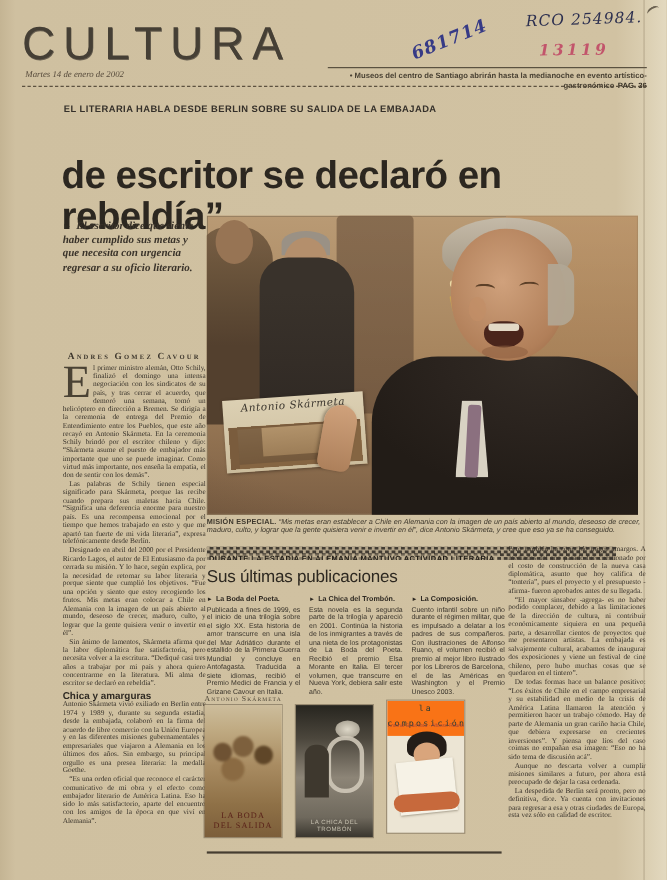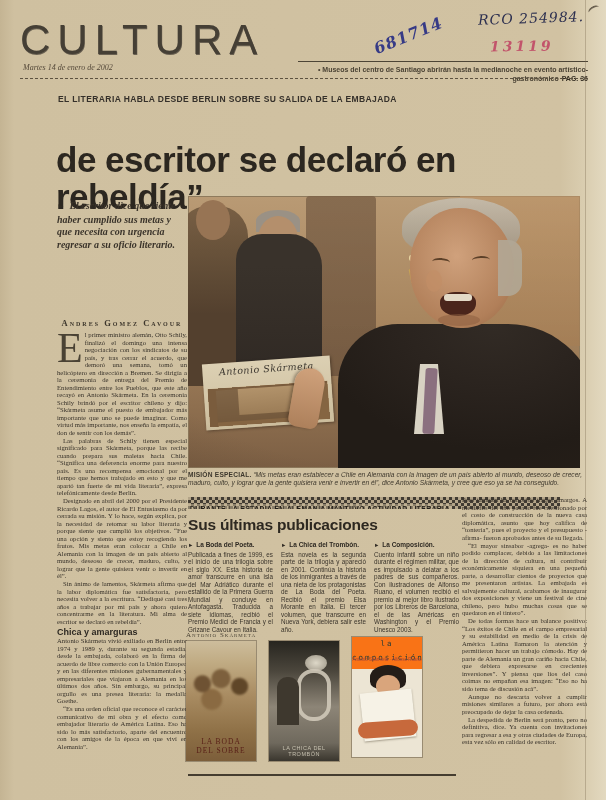--- a/index.html
+++ b/index.html
@@ -143,21 +143,21 @@
     left:188px; top:497px; width:372px; height:12px;
     background:repeating-conic-gradient(#423c33 0% 25%, #b3a488 0% 50%) 0 0/6px 6px;
     overflow:hidden;
   }
   .strip span{
     font-size:6.8px; font-weight:bold; color:#211d17; letter-spacing:0.4px;
     background:rgba(205,190,158,0.5); padding:1px 2px; display:inline-block; margin-top:1px;
   }
 
   
-  .pub-title{ left:188px; top:516px; width:270px; font-size:15.5px; font-weight:bold; color:#2d2820; letter-spacing:-0.2px;}
+  .pub-title{ left:188px; top:516px; width:270px; font-size:15.5px; font-weight:normal; color:#2d2820; letter-spacing:-0.2px;}
   .pub-cols{ left:188px; top:541px; width:272px; display:flex; gap:8px; }
   .pub-col{ width:85px; font-size:6.3px; line-height:7.5px; color:#3a342b; text-align:justify;}
   .pub-col h4{ font-size:6.5px; margin-bottom:1px; color:#2e2922;}
   .pub-col h4 .arr{ font-size:5.5px; margin-right:1px;}
   .covers{ left:186px; top:631px; width:276px; display:flex; gap:13px; align-items:flex-start;}
   .cover{ position:relative; }
   .cover1-label{ font-family:"Liberation Serif", serif; font-variant:small-caps; font-size:7px;
     letter-spacing:1px; color:#4a4335; text-align:center; margin-bottom:2px;}
   .cover-img{ width:70px; height:120px; box-shadow:0 0 0 1px rgba(70,58,42,0.4);}
   .c1{ background:
@@ -304,21 +304,21 @@
   </div>
 </div>
 
 <div class="abs covers">
   <div class="cover">
     <div class="cover1-label">Antonio Skármeta</div>
     <div class="cover-img c1">
       <div class="crowd"></div>
       <div class="t">
         <span>LA BODA</span><br>
-        <span>DEL SOBRE</span>
+        <span>DEL SALIDA</span>
       </div>
     </div>
   </div>
   <div class="cover" style="margin-top:10px;">
     <div class="cover-img c2">
       <div class="bell"></div>
       <div class="tuba"></div>
       <div class="kid"></div>
       <div class="t">LA CHICA DEL TROMBÓN</div>
     </div>

